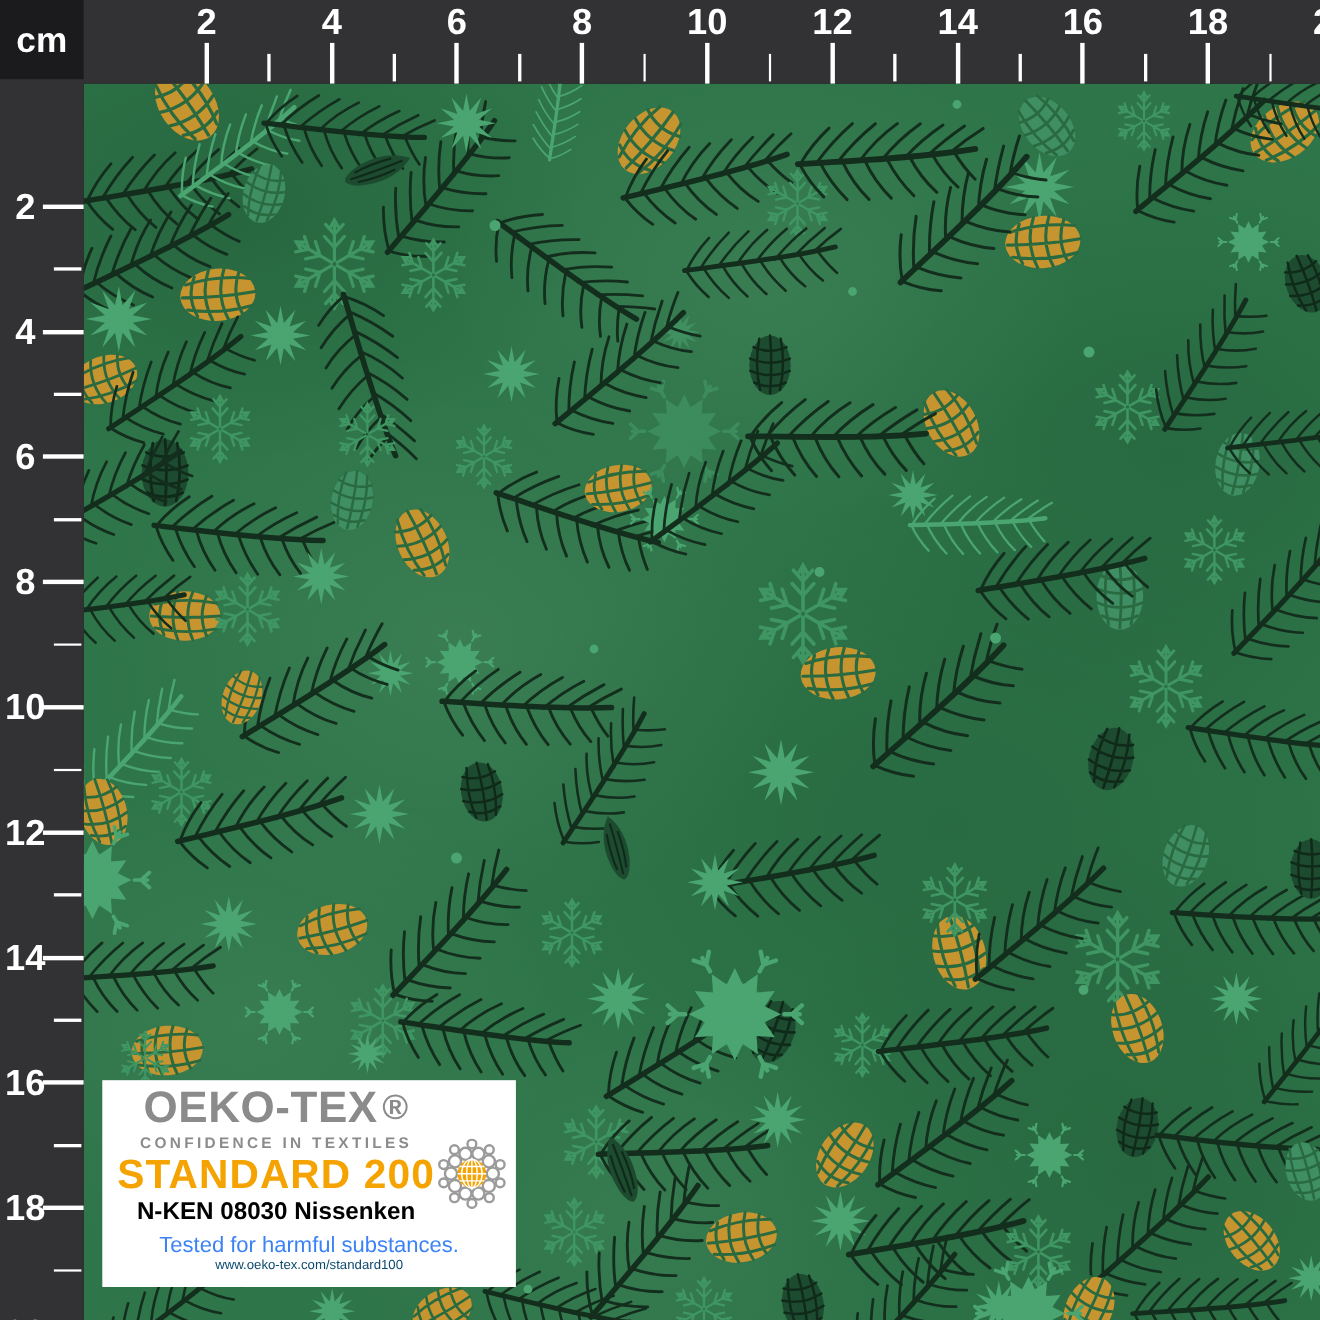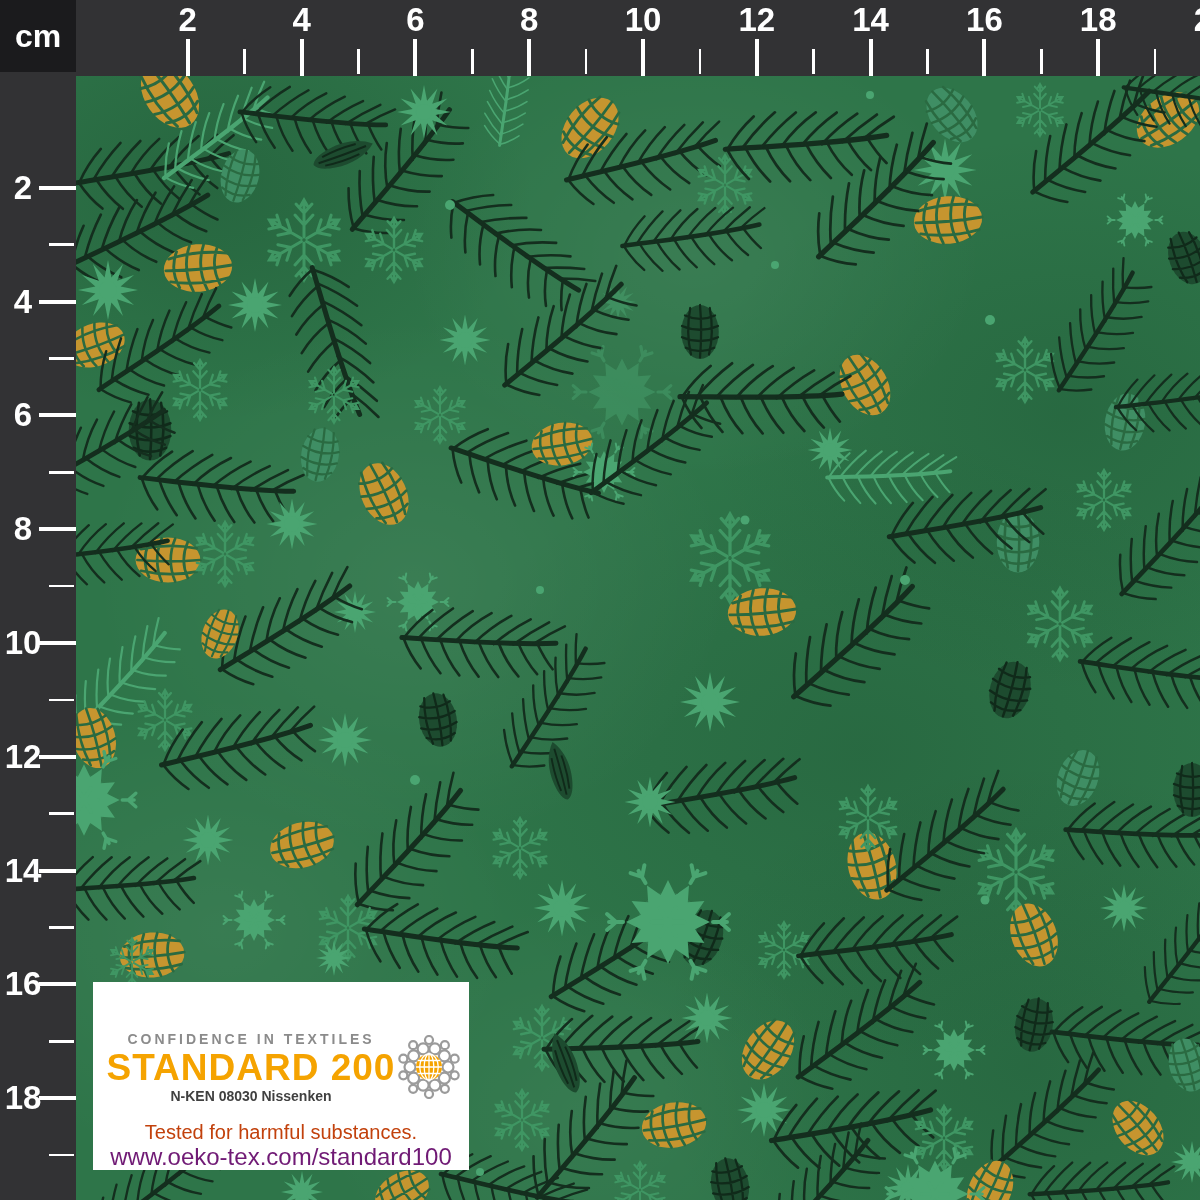--- a/index.html
+++ b/index.html
@@ -53,23 +53,23 @@
     font-size:32px;font-weight:700;
   }
 
   
   .cert{position:absolute;left:93px;top:982px;width:376px;height:188px;background:#ffffff;}
   .cert .line{position:absolute;white-space:nowrap;}
   .cert-brand{left:0;top:3px;width:316px;text-align:center;font-size:40px;font-weight:700;color:var(--labelGray,#8b8b8b);letter-spacing:.5px;}
   .cert-brand .reg{font-size:.8em;margin-left:4px;vertical-align:3px;}
   .cert-tagline{left:0;top:49px;width:316px;text-align:center;font-size:14px;font-weight:700;letter-spacing:3px;color:var(--labelGray,#8b8b8b);}
   .cert-standard{left:0;top:65px;width:316px;text-align:center;font-size:37px;font-weight:700;color:var(--labelOrange,#f5a300);letter-spacing:1px;}
-  .cert-nken{left:0;top:106px;width:316px;text-align:center;font-size:14px;font-weight:700;color:#404040;}
-  .cert-tested{left:0;top:139px;width:376px;text-align:center;font-size:20px;color:#c2410c;}
-  .cert-url{left:0;top:161px;width:376px;text-align:center;font-size:24px;color:#701a75;}
+  .cert-nken{left:0;top:106px;width:316px;text-align:center;font-size:22px;font-weight:700;color:#000000;}
+  .cert-tested{left:0;top:139px;width:376px;text-align:center;font-size:20px;color:#3b82f6;}
+  .cert-url{left:0;top:161px;width:376px;text-align:center;font-size:12px;color:#0c4a6e;}
   .cert-logo{position:absolute;left:304px;top:53px;width:64px;height:64px;}
 </style>
 </head>
 <body>
 
 <div class="stage">
 
   <div class="fabric">
     <svg class="pattern-svg" viewBox="76 76 1124 1124" xmlns="http://www.w3.org/2000/svg">
       <defs>
@@ -332,20 +332,23 @@
       <div class="tick minor" style="left: 812.4px;"></div>
       <div class="tick minor" style="left: 926.2px;"></div>
       <div class="tick minor" style="left: 1040px;"></div>
       <div class="tick minor" style="left: 1153.8px;"></div>
     </div>
   <div class="cm-box">
     <span>cm</span>
   </div>
 
   <div class="cert">
+    <div class="line cert-brand">
+      <span>OEKO-TEX</span><span class="reg">®</span>
+    </div>
     <div class="line cert-tagline">CONFIDENCE IN TEXTILES</div>
     <div class="line cert-standard">STANDARD 200</div>
     <div class="line cert-nken">N-KEN 08030 Nissenken</div>
     <div class="line cert-tested">Tested for harmful substances.</div>
     <div class="line cert-url">www.oeko-tex.com/standard100</div>
     <svg class="cert-logo" viewBox="-32 -32 64 64" xmlns="http://www.w3.org/2000/svg">
       <g>
           <circle cx="19.00" cy="0.00" r="5.5" fill="none" stroke="#9b9b9b" stroke-width="2.2"></circle>
           <circle cx="25.68" cy="8.34" r="4" fill="none" stroke="#9b9b9b" stroke-width="2.2"></circle>
           <circle cx="15.37" cy="11.17" r="5.5" fill="none" stroke="#9b9b9b" stroke-width="2.2"></circle>

